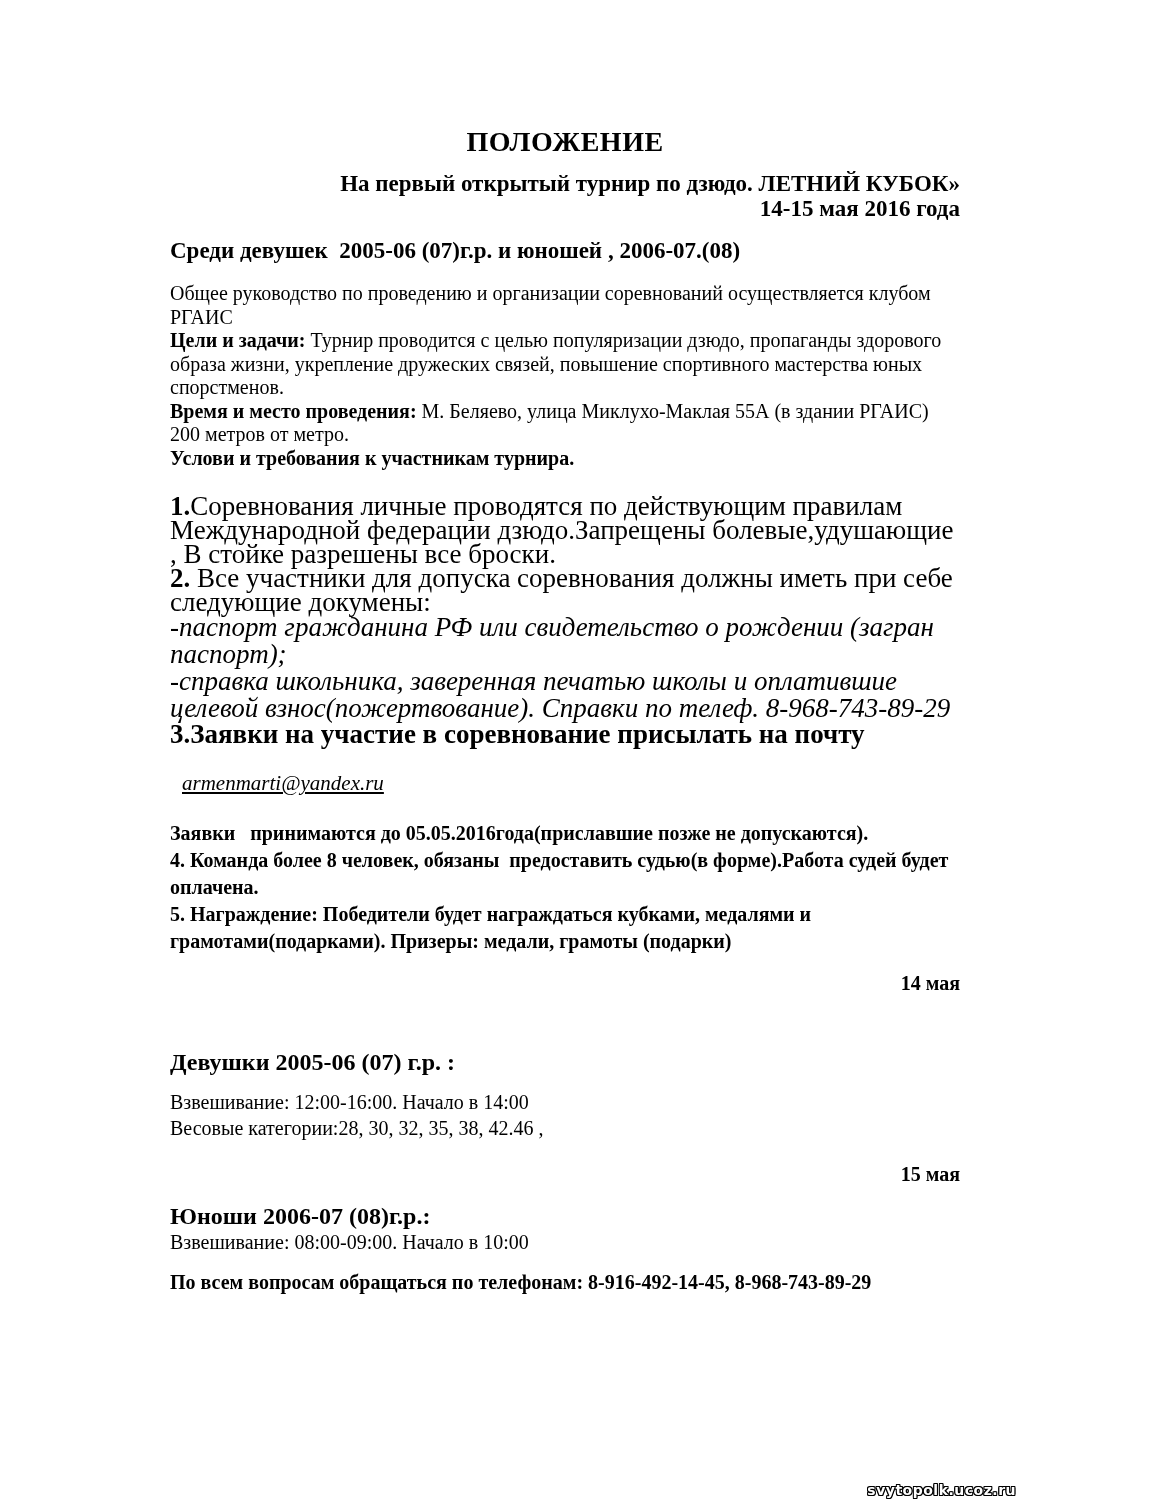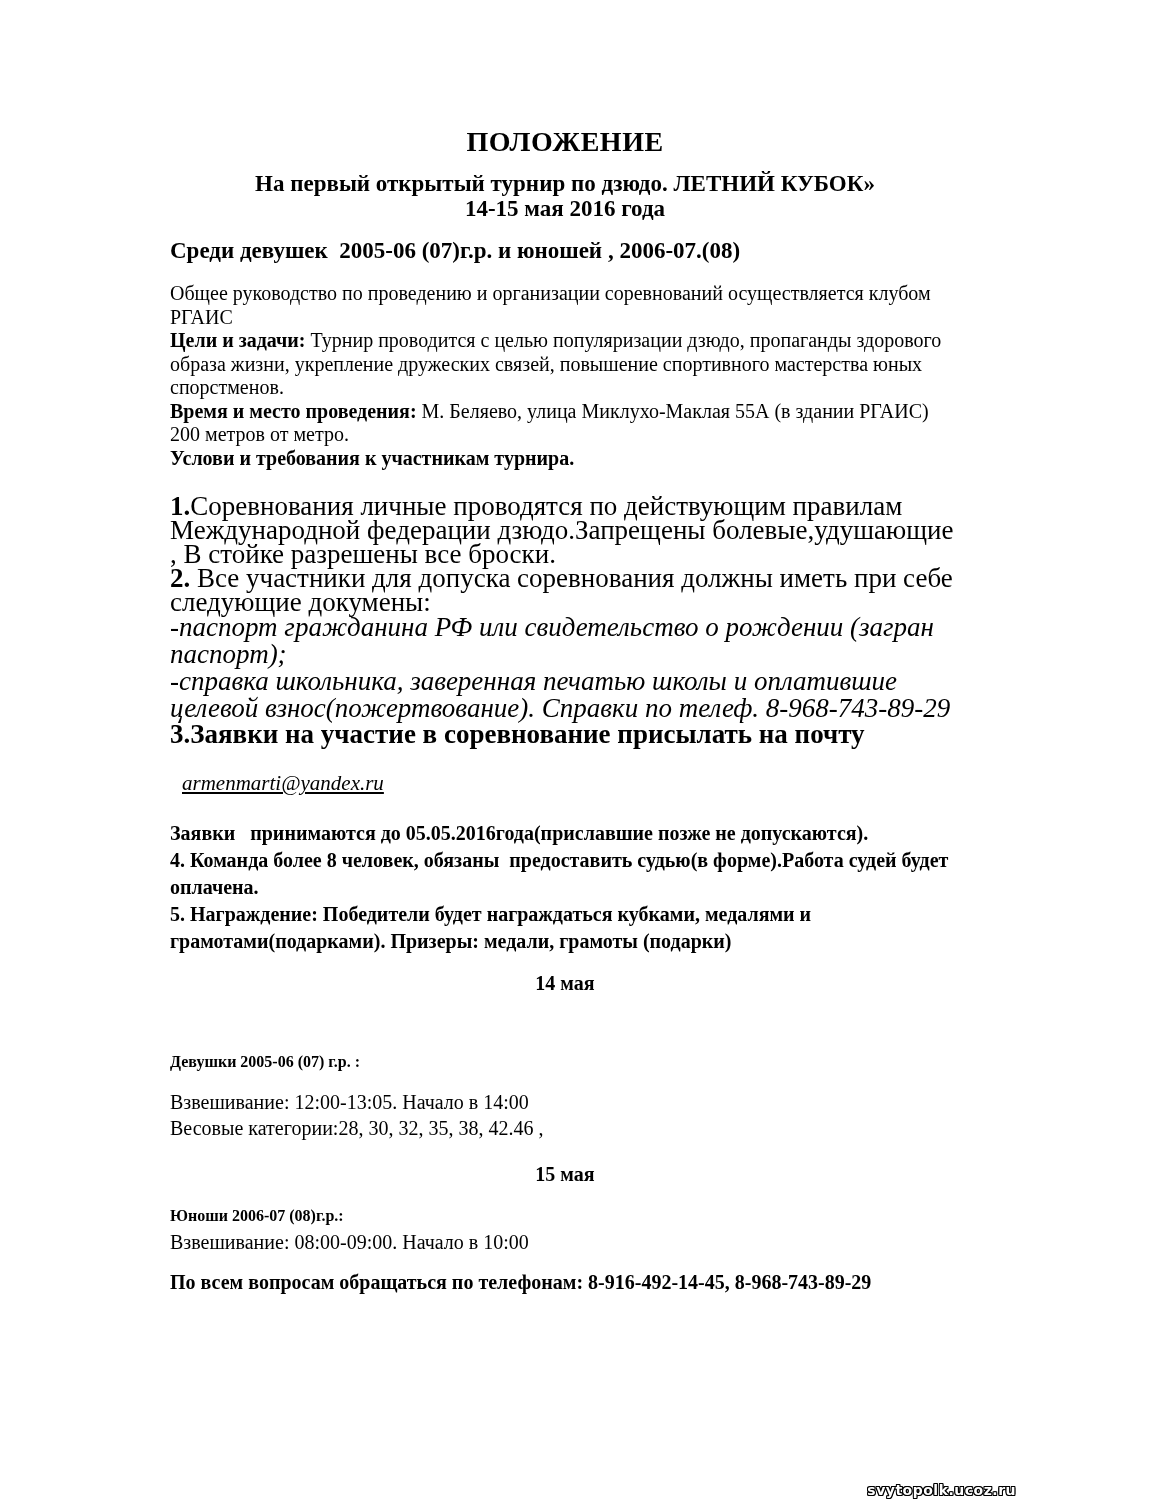--- a/index.html
+++ b/index.html
@@ -28,21 +28,21 @@
     font-size: 28px;
     font-weight: bold;
     text-align: center;
     letter-spacing: 0.5px;
     line-height: 32px;
   }
   .subtitle {
     margin-top: 13px;
     font-size: 23px;
     font-weight: bold;
-    text-align: center;
+    text-align: right;
     line-height: 25px;
   }
   .subtitle .line { white-space: nowrap; }
   .category {
     margin-top: 17px;
     font-size: 23px;
     font-weight: bold;
     white-space: pre;
     line-height: 26px;
   }
@@ -72,26 +72,26 @@
   .bold-block {
     margin-top: 21px;
     font-size: 20px;
     font-weight: bold;
     line-height: 27px;
   }
   .date-heading {
     margin-top: 15px;
     font-size: 20px;
     font-weight: bold;
-    text-align: center;
+    text-align: right;
     line-height: 26px;
   }
   .day1 { margin-top: 53px; }
   .group-heading {
-    font-size: 16px;
+    font-size: 24px;
     font-weight: bold;
     line-height: 26px;
     white-space: pre;
   }
   .day1-lines { margin-top: 14px; }
   .day-line {
     font-size: 20px;
     line-height: 26px;
     white-space: pre;
   }
@@ -159,21 +159,21 @@
       <div class="line">Заявки   принимаются до 05.05.2016года(приславшие позже не допускаются).</div>
       <div class="line">4. Команда более 8 человек, обязаны  предоставить судью(в форме).Работа судей будет оплачена.</div>
       <div class="line">5. Награждение: Победители будет награждаться кубками, медалями и грамотами(подарками). Призеры: медали, грамоты (подарки)</div>
     </div>
 
     <div class="date-heading">14 мая</div>
 
     <div class="day1">
       <div class="group-heading">Девушки 2005-06 (07) г.р. :</div>
       <div class="day1-lines">
-        <div class="day-line">Взвешивание: 12:00-13:05. Начало в 14:00</div>
+        <div class="day-line">Взвешивание: 12:00-16:00. Начало в 14:00</div>
         <div class="day-line">Весовые категории:28, 30, 32, 35, 38, 42.46 ,</div>
       </div>
     </div>
 
     <div class="date-heading date-heading-2">15 мая</div>
 
     <div class="day2">
       <div class="group-heading">Юноши 2006-07 (08)г.р.:</div>
       <div class="day-line">Взвешивание: 08:00-09:00. Начало в 10:00</div>
     </div>

